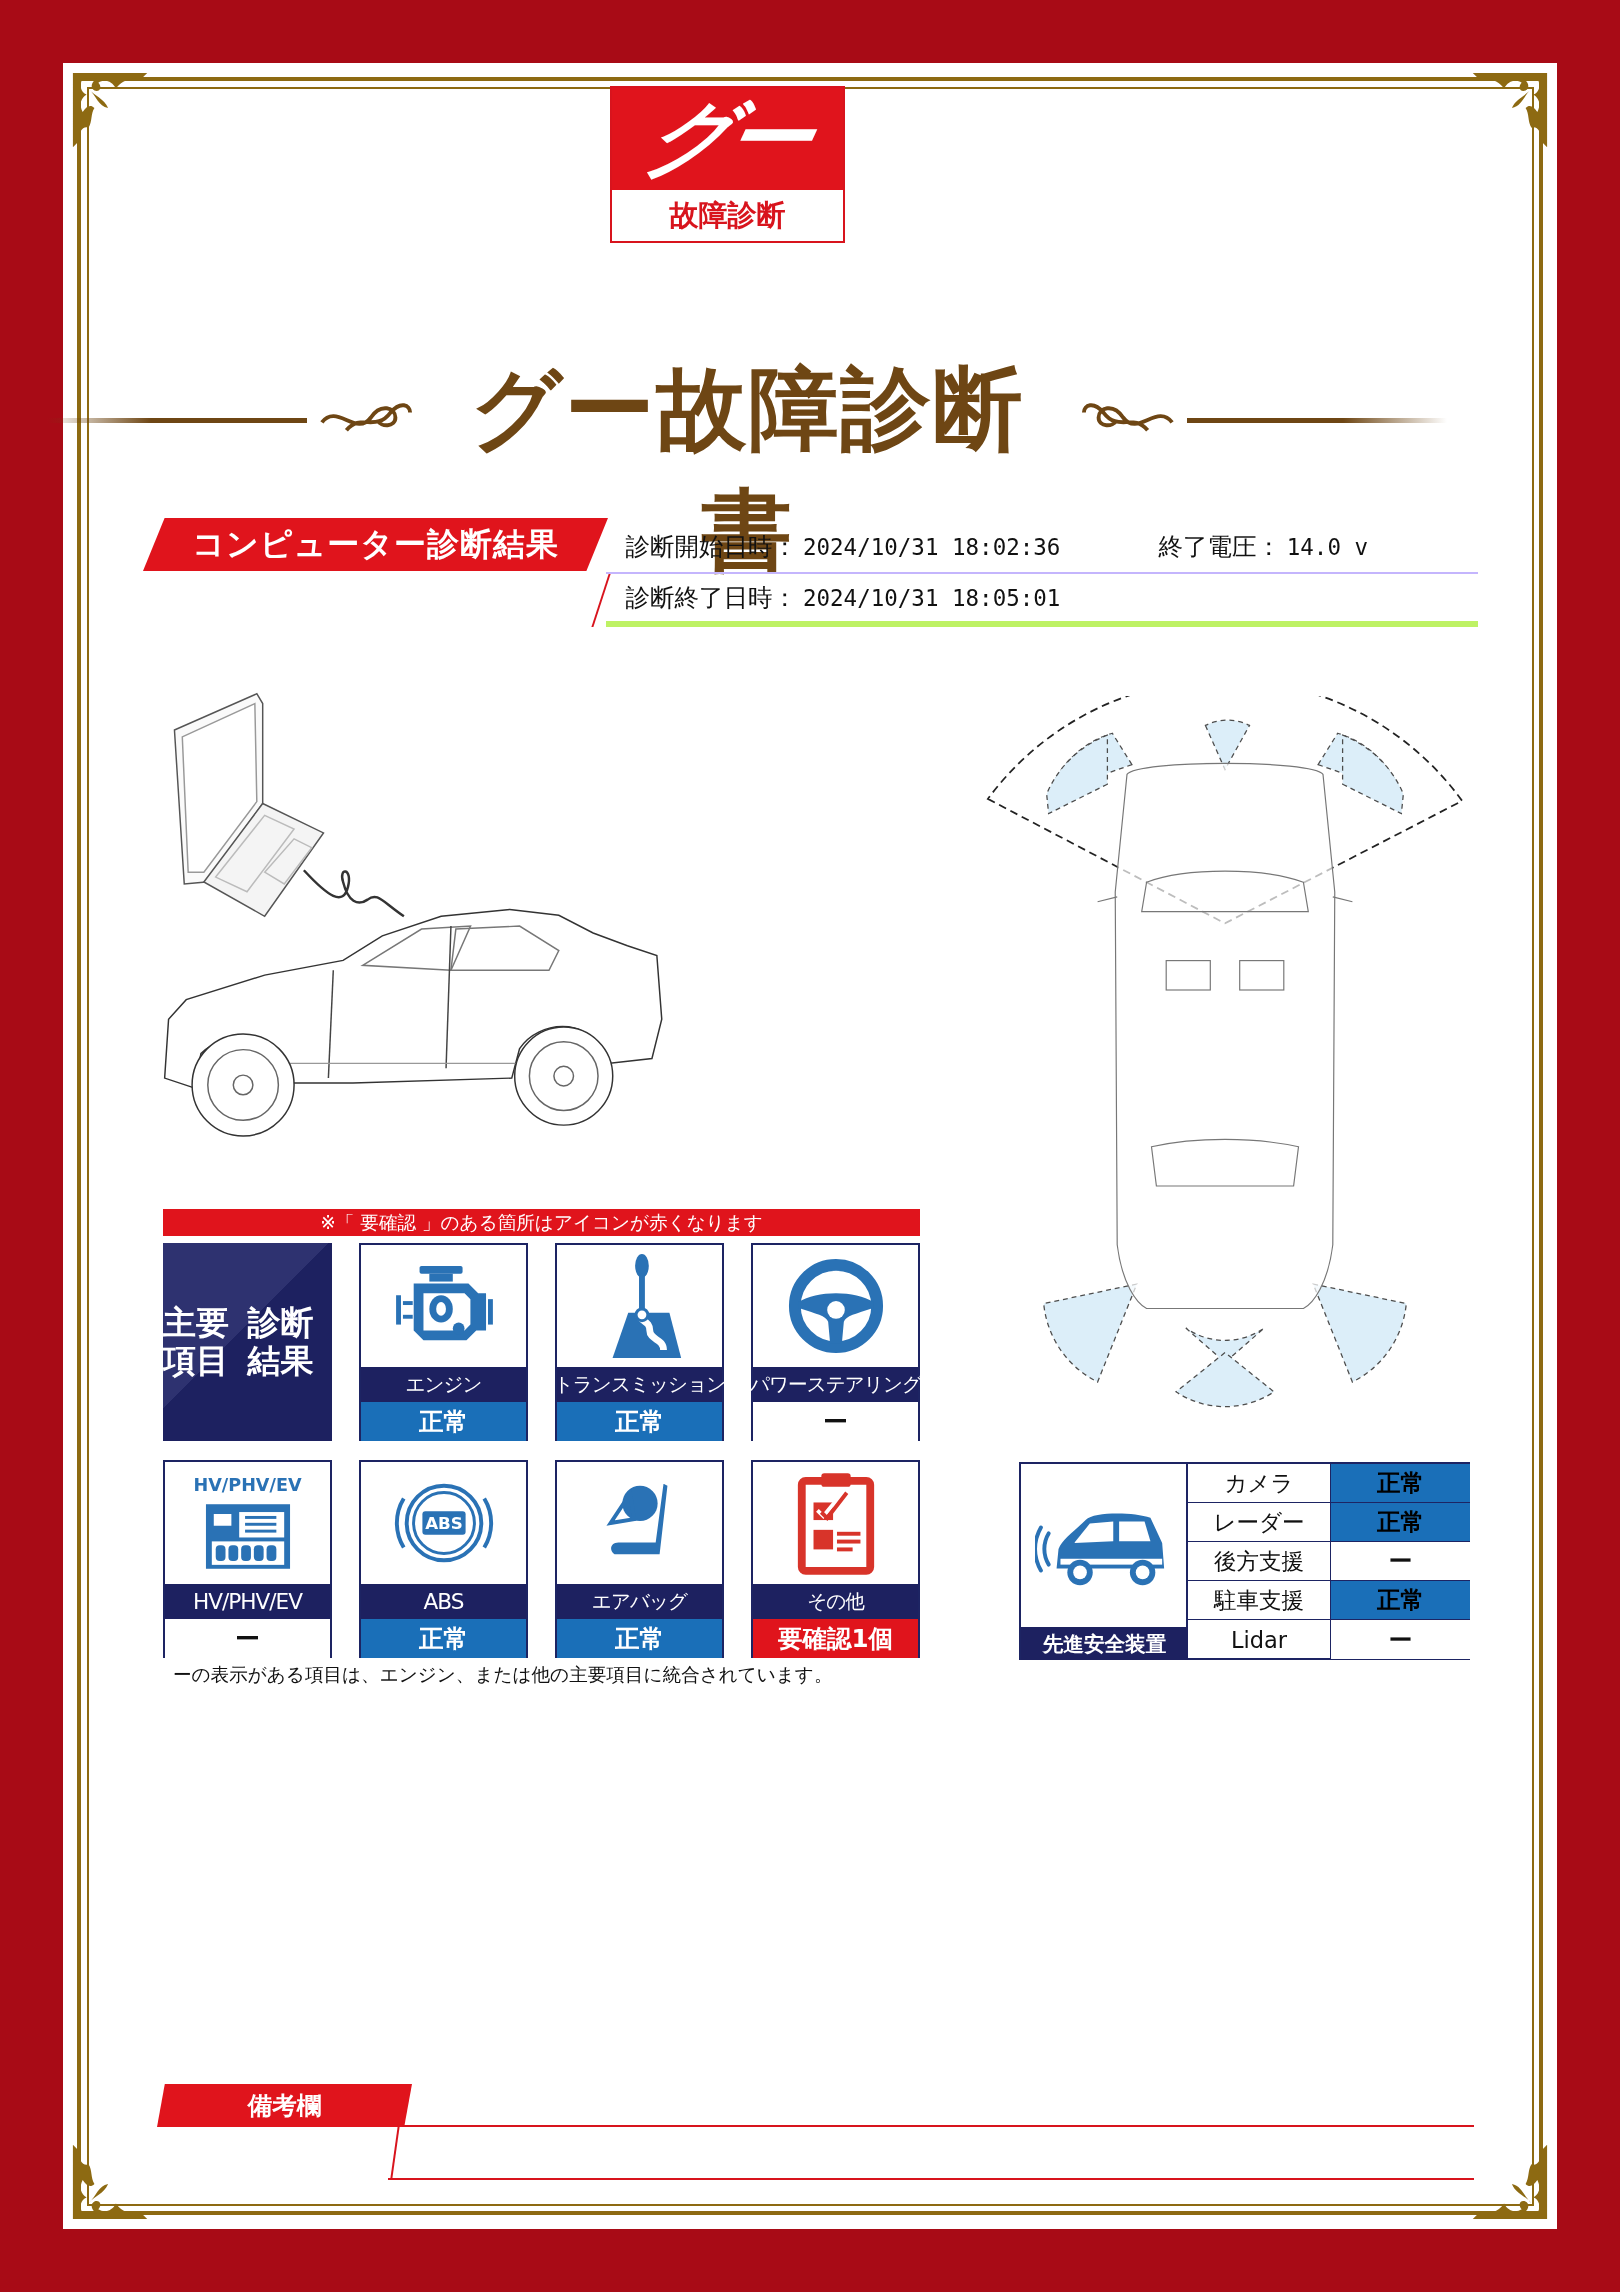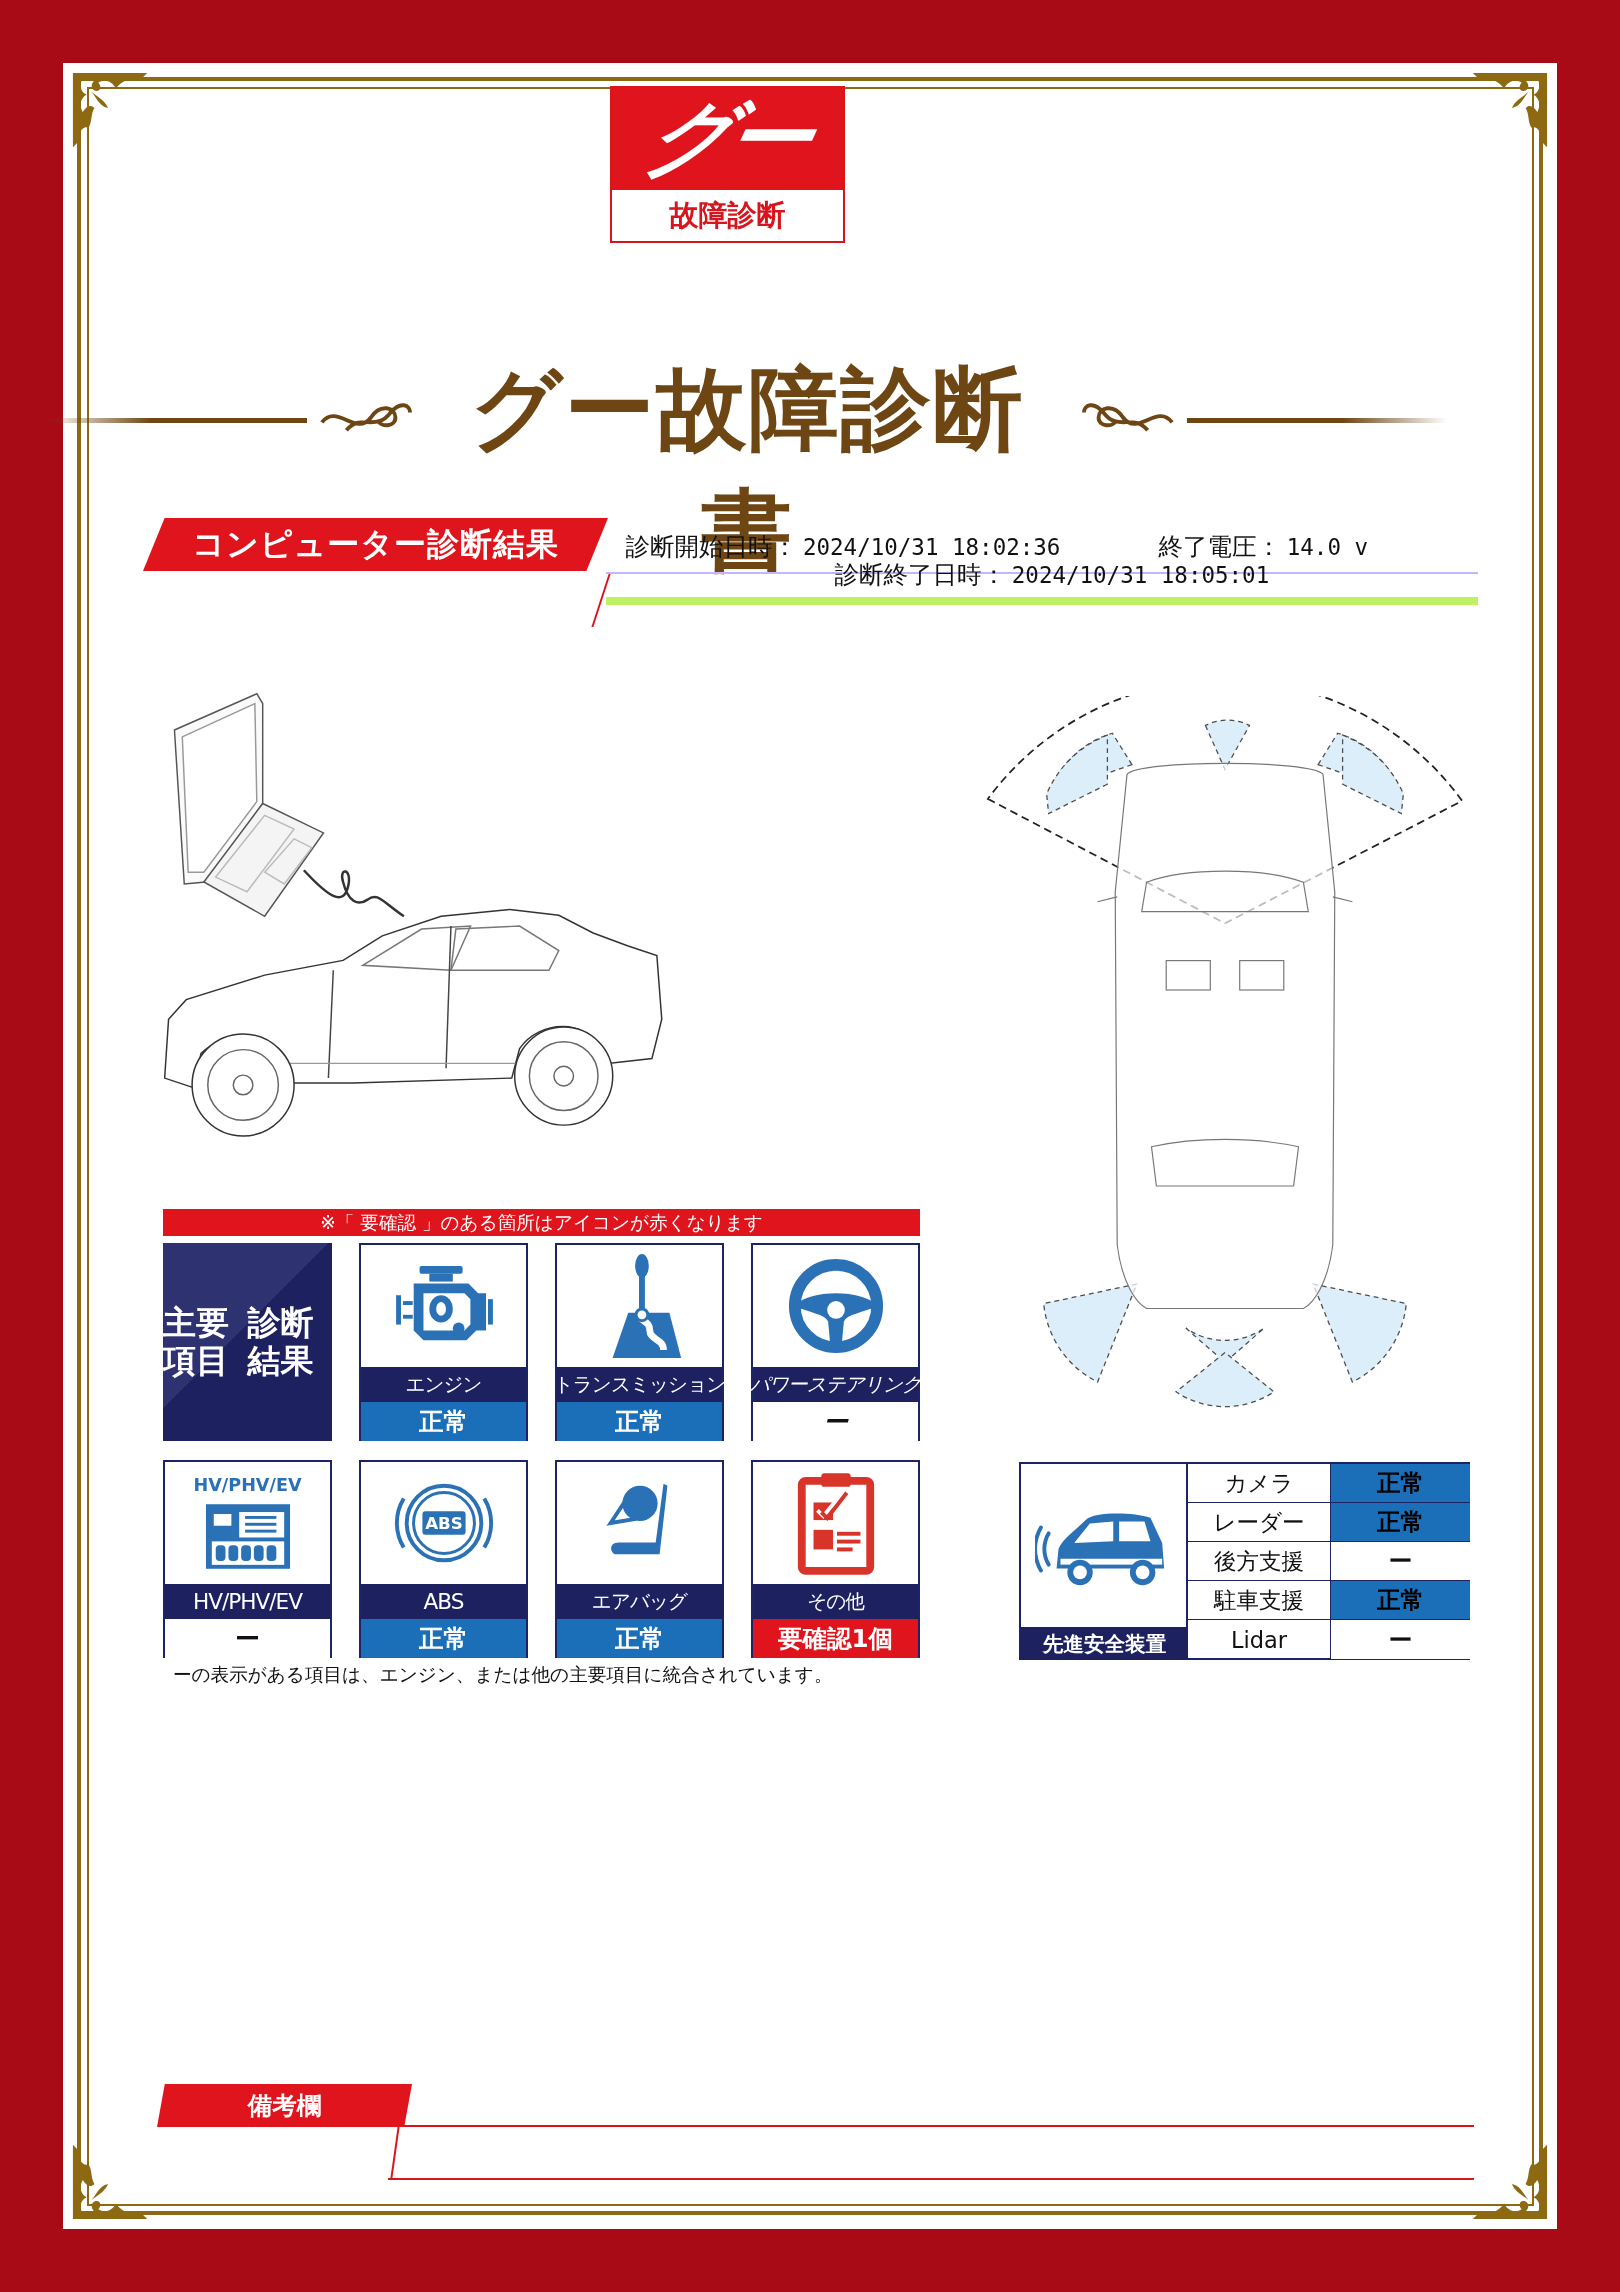--- a/index.html
+++ b/index.html
@@ -28,21 +28,21 @@
   .title-line.right { right: 0; width: 260px; background: linear-gradient(to left, rgba(110,70,20,0), #6e4614 40%, #6e4614); }
   .flourish { position: absolute; top: 44px; width: 98px; height: 49px; }
   .flourish.left { left: 270px; }
   .flourish.right { right: 270px; transform: scaleX(-1); }
   .title-text { position: absolute; left: 382px; width: 637px; top: 0; text-align: center; font-size: 90px; font-weight: bold; color: #6e4614; letter-spacing: 2px; transform: scaleX(1.0); }
 
   
   .sec-tag { position: absolute; left: 143px; top: 518px; width: 465px; height: 53px; background: #e0141c; clip-path: polygon(21.6px 0, 100% 0, calc(100% - 21.6px) 100%, 0 100%); color: #fff; font-size: 32px; font-weight: bold; display: flex; align-items: center; justify-content: center; letter-spacing: 1px; }
   .info-row { position: absolute; left: 606px; height: 53px; display: flex; align-items: center; font-size: 24.5px; color: #111; }
   .info-row.r1 { top: 521px; width: 872px; border-bottom: 2px solid #c4b5fd; }
-  .info-row.r2 { top: 552px; width: 872px; border-bottom: 8px solid #bef264; justify-content: center; }
+  .info-row.r2 { top: 574px; width: 872px; border-bottom: 6px solid #bef264; }
   .info-slash { position: absolute; width: 2px; height: 53px; background: #d8141d; transform: skewX(-18deg); }
   .lbl { font-family: "DejaVu Sans", sans-serif; font-size: 24.5px; }
   .val { font-family: "DejaVu Sans Mono", "Liberation Mono", monospace; font-size: 22.5px; margin-left: 5.9px; }
 
   
   .drawing { position: absolute; }
 
   
   .warn-banner { position: absolute; left: 163px; top: 1209px; width: 757px; height: 27.4px; background: #e0141c; color: #fff; font-size: 18.6px; display: flex; align-items: center; justify-content: center; }
 
@@ -220,21 +220,21 @@
         <path d="M22 108 L38 62 H80 L92 108 Z"></path>
       </g>
       <path d="M48 64 C52 72 60 70 60 80 C60 90 74 88 74 100" fill="none" stroke="#fff" stroke-width="7"></path>
       <circle cx="52" cy="64" r="6" fill="#fff" stroke="#2a72b5" stroke-width="3"></circle>
     </svg>
   </div>
   <div class="tile-name">トランスミッション</div>
   <div class="tile-status st-ok">正常</div>
 </div>
 
-<div class="tile" style="left:751px; top:1243px;font-style:italic;">
+<div class="tile" style="left:751px; top:1243px;">
   <div class="tile-icon">
     <svg width="98" height="98" viewBox="0 0 100 100">
       <circle cx="50" cy="50" r="42" fill="none" stroke="#2a72b5" stroke-width="12"></circle>
       <path d="M12 46 C30 34 70 34 88 46 L88 52 C70 58 60 60 58 66 L56 88 H44 L42 66 C40 60 30 58 12 52 Z" fill="#2a72b5"></path>
       <circle cx="50" cy="54" r="9" fill="#fff"></circle>
     </svg>
   </div>
   <div class="tile-name">パワーステアリング</div>
   <div class="tile-status st-none">ー</div>
 </div>

